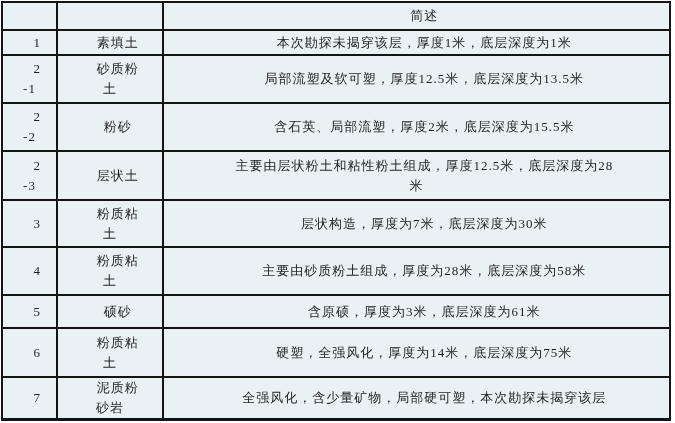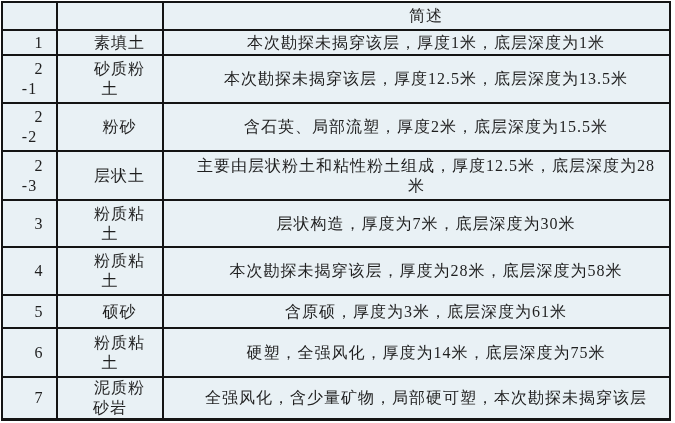--- a/index.html
+++ b/index.html
@@ -16,21 +16,21 @@
     table-layout: fixed;
     width: 670px;
     margin: 1px 0 0 1px;
     background: #e9f1f5;
     color: #1f1f1f;
     border: 2px solid #141414;
     border-bottom-width: 3px;
   }
   table.soil-table td, table.soil-table th {
     border: 2px solid #141414;
-    font-size: 16px;
+    font-size: 13px;
     line-height: 20px;
     font-weight: normal;
     text-align: center;
     vertical-align: middle;
     white-space: pre-line;
     text-indent: 1.2em;
     letter-spacing: 1px;
     padding: 0 4px;
     overflow: hidden;
   }
@@ -56,21 +56,21 @@
   <tr style="height:25px;">
     <td>1</td>
     <td>素填土</td>
     <td>本次勘探未揭穿该层，厚度1米，底层深度为1米</td>
   </tr>
   <tr style="height:48px;">
     <td>2
 -1</td>
     <td>砂质粉
 土</td>
-    <td>本次勘探未揭穿该层，厚度12.5米，底层深度为13.5米</td>
+    <td>局部流塑及软可塑，厚度12.5米，底层深度为13.5米</td>
   </tr>
   <tr style="height:48px;">
     <td>2
 -2</td>
     <td>粉砂</td>
     <td>含石英、局部流塑，厚度2米，底层深度为15.5米</td>
   </tr>
   <tr style="height:49px;">
     <td>2
 -3</td>
@@ -81,21 +81,21 @@
   <tr style="height:47px;">
     <td>3</td>
     <td>粉质粘
 土</td>
     <td>层状构造，厚度为7米，底层深度为30米</td>
   </tr>
   <tr style="height:48px;">
     <td>4</td>
     <td>粉质粘
 土</td>
-    <td>本次勘探未揭穿该层，厚度为28米，底层深度为58米</td>
+    <td>主要由砂质粉土组成，厚度为28米，底层深度为58米</td>
   </tr>
   <tr style="height:33px;">
     <td>5</td>
     <td>硕砂</td>
     <td>含原硕，厚度为3米，底层深度为61米</td>
   </tr>
   <tr style="height:49px;">
     <td>6</td>
     <td>粉质粘
 土</td>

